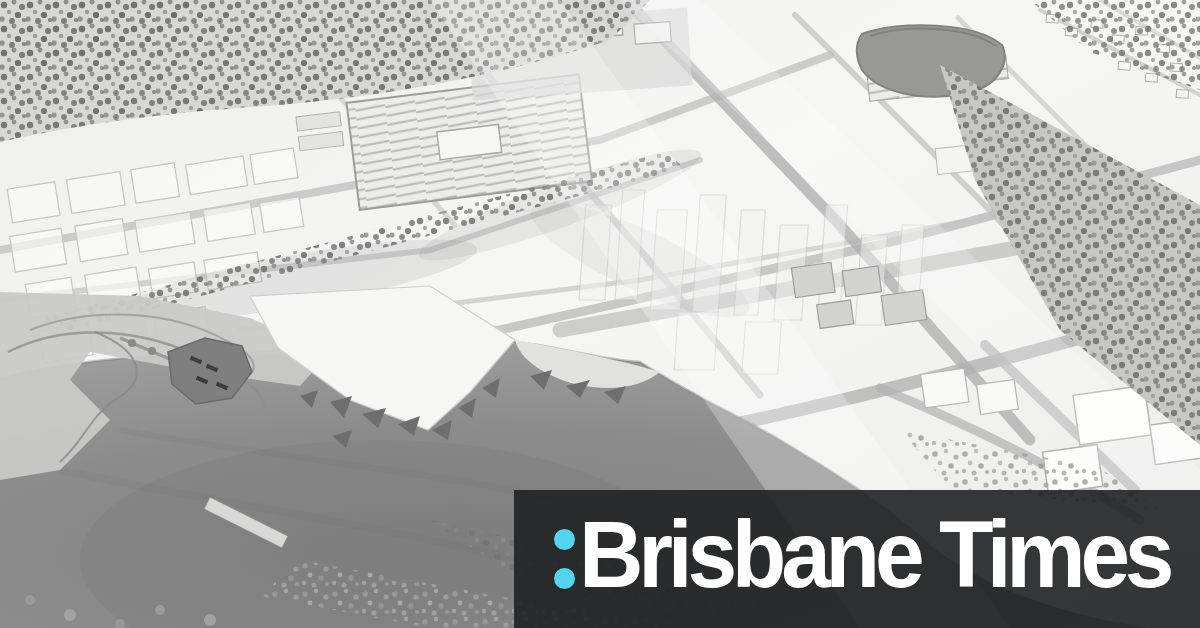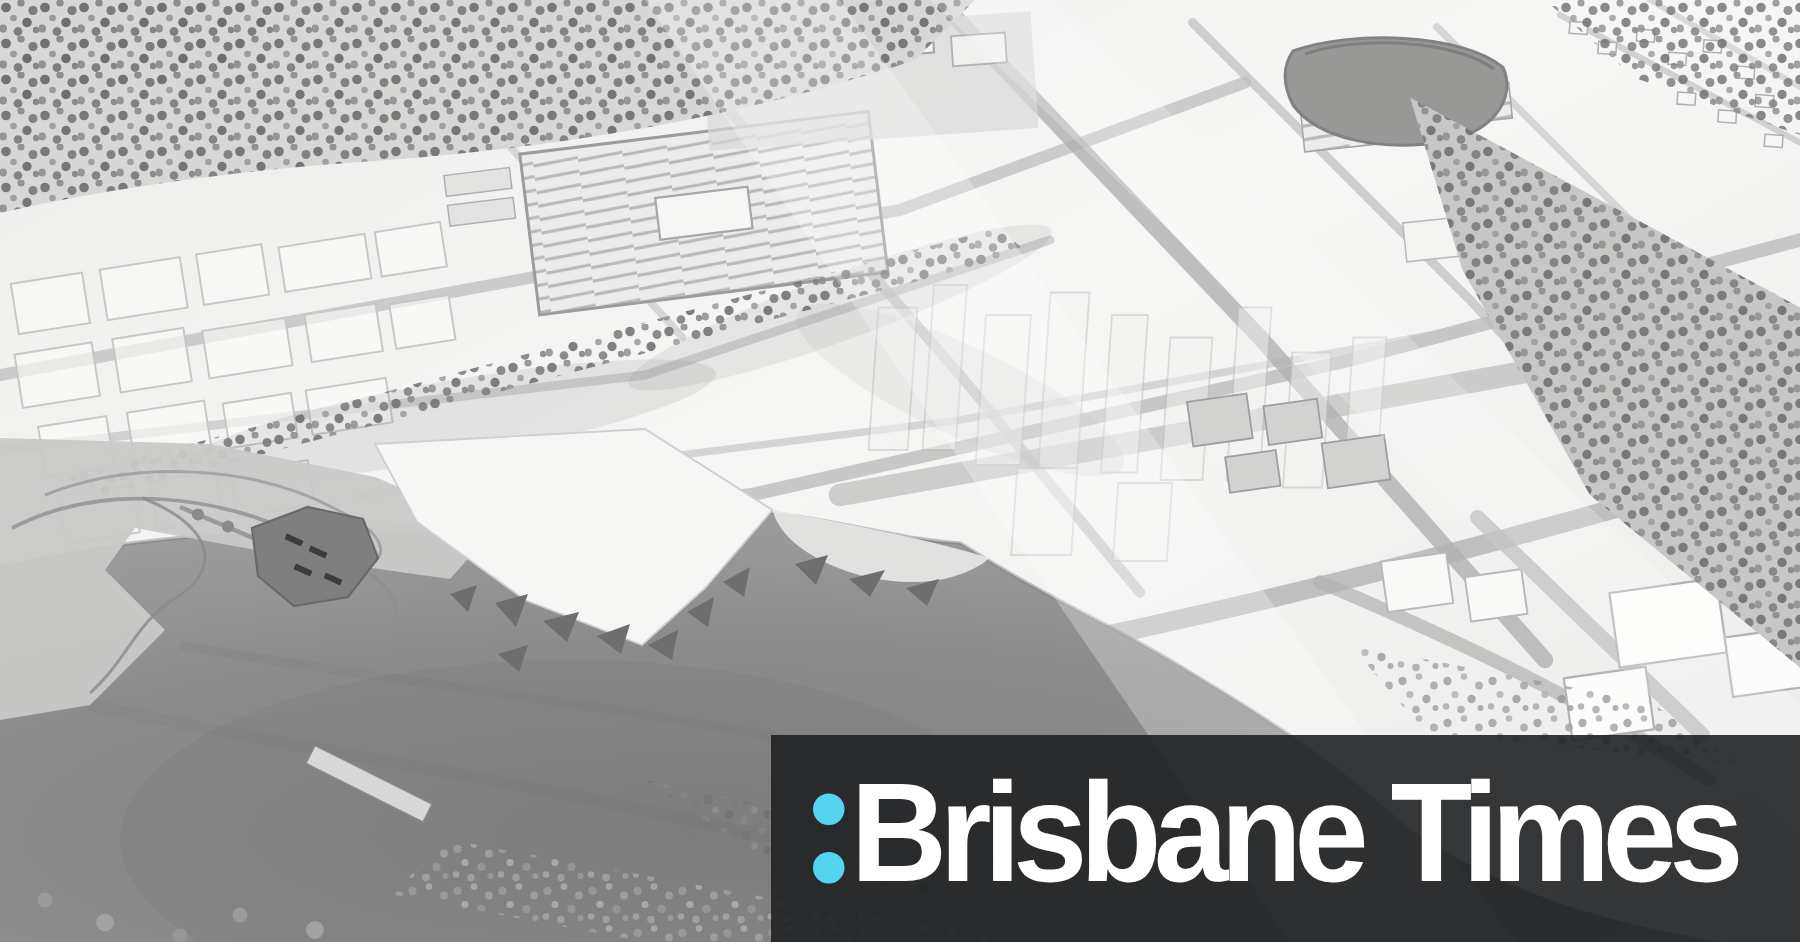--- a/index.html
+++ b/index.html
@@ -4,21 +4,21 @@
 <style>
   html,body{margin:0;padding:0;background:#ffffff;}
   .card{position:relative;width:1200px;height:628px;overflow:hidden;background:#f2f2f1;
         font-family:"Liberation Sans",sans-serif;}
   .card svg{position:absolute;inset:0;display:block;}
 
   
   .banner{position:absolute;left:514px;top:490px;width:686px;height:138px;
           display:flex;align-items:center;}
   .banner-bg{position:absolute;inset:0;background:var(--banner-bg,#202124);opacity:.9;}
-  .banner-content{position:relative;display:flex;align-items:center;padding-left:28px;}
+  .banner-content{position:relative;display:flex;align-items:center;padding-left:40px;}
   .colon{display:flex;flex-direction:column;gap:18px;margin-right:4px;}
   .dot{width:21px;height:21px;border-radius:50%;background:var(--accent,#55d4f0);}
   .brand{position:relative;top:-4px;font-weight:700;font-size:94px;line-height:1;
          color:var(--brand-text,#ffffff);letter-spacing:-5.5px;white-space:nowrap;
          transform:scaleX(.95);transform-origin:left center;
          font-family:"Liberation Sans",sans-serif;}
 </style>
 </head>
 <body>
 

